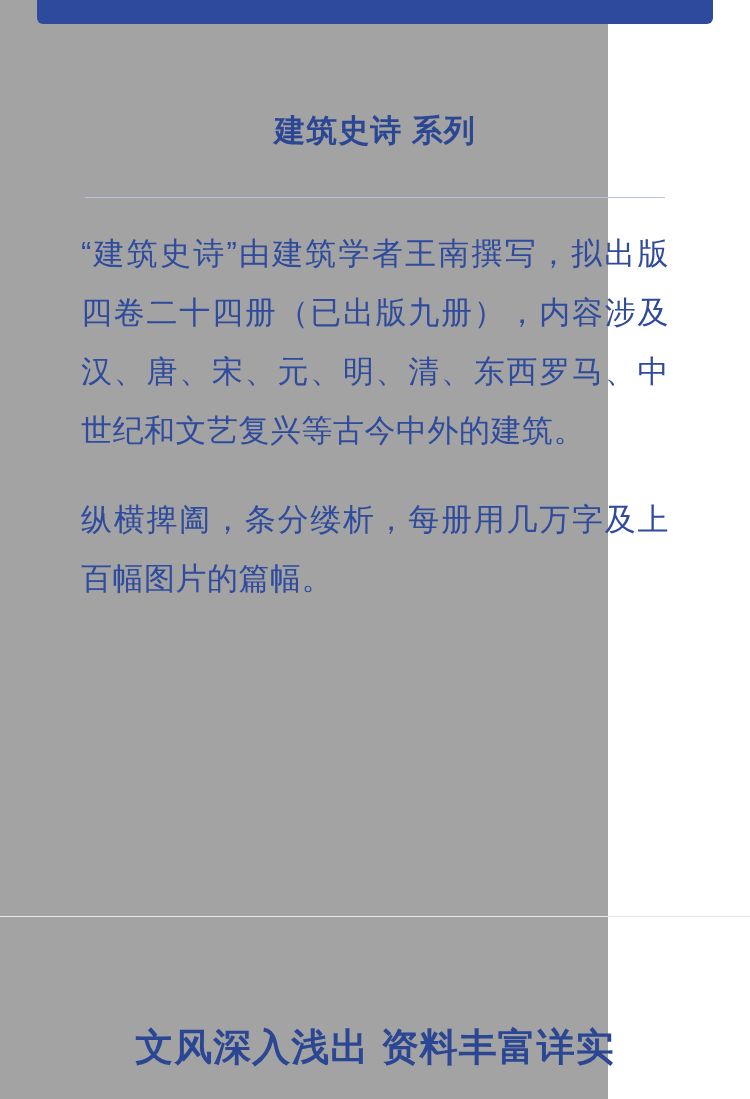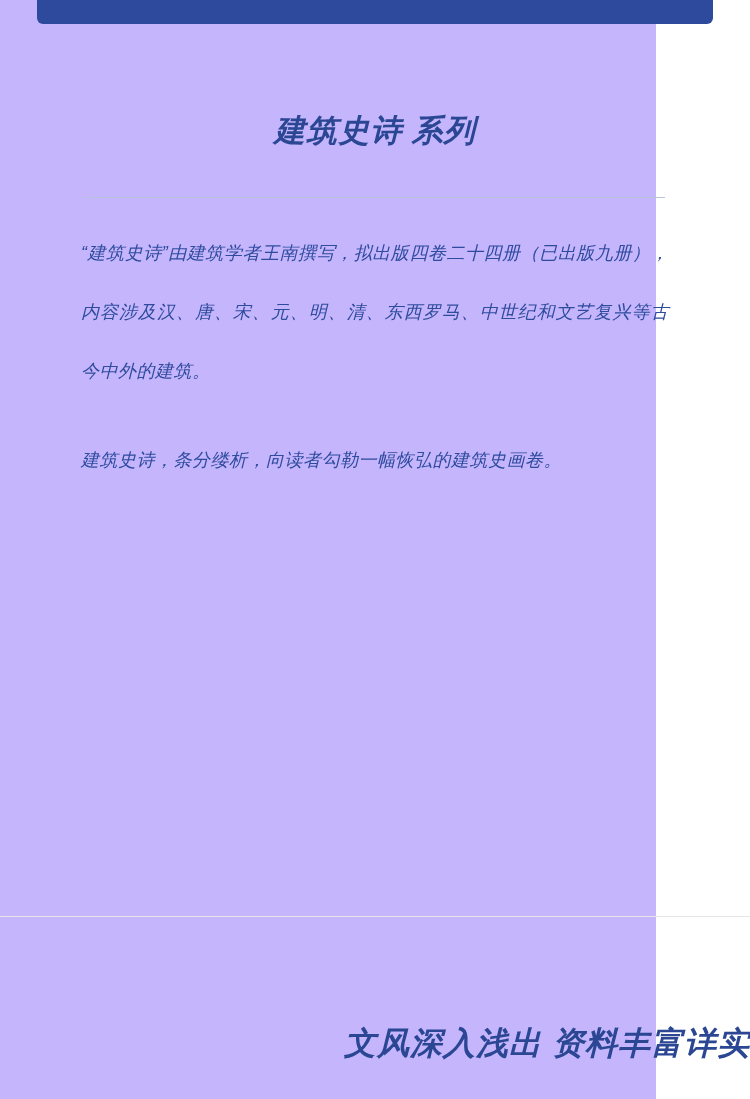--- a/index.html
+++ b/index.html
@@ -10,25 +10,24 @@
   body {
     width: 750px;
     height: 1099px;
     font-family: "Liberation Sans", "DejaVu Sans", sans-serif;
     color: #2e4a9e;
     overflow: hidden;
     position: relative;
   }
 
   .page {
-    width: 656px;
+    width: 608px;
     height: 1099px;
     position: relative;
-    background: #c4b5fd;
-    font-style: italic;
+    background: #a3a3a3;
   }
 
   
   .top-banner {
     position: absolute;
     top: -52px;
     left: 37px;
     width: 676px;
     height: 76px;
     background: #2d4a9c;
@@ -59,21 +58,21 @@
     margin: 48px auto 0 auto;
   }
 
   .body-block {
     width: 588px;
     margin: 0 auto;
     padding-top: 26px;
   }
 
   .paragraph {
-    font-size: 18px;
+    font-size: 31px;
     line-height: 59px;
     color: #2f4b9d;
     letter-spacing: 0.5px;
     text-align: justify;
     margin: 0 0 30px 0;
   }
 
   .paragraph:last-child {
     margin-bottom: 0;
   }
@@ -85,43 +84,43 @@
     width: 750px;
     height: 1px;
     background: #e6e6e6;
   }
 
   .footer-headline {
     position: absolute;
     top: 1022px;
     left: 0;
     width: 750px;
-    text-align: right;
-    font-size: 32px;
+    text-align: center;
+    font-size: 38px;
     font-weight: bold;
     color: #2b4794;
     letter-spacing: 1px;
   }
 </style>
 </head>
 <body>
 
 <div class="page">
 
   <div class="top-banner"></div>
 
   <div class="content">
 
     <div class="section-title">建筑史诗 系列</div>
 
     <div class="divider"></div>
 
     <div class="body-block">
       <p class="paragraph">“建筑史诗”由建筑学者王南撰写，拟出版四卷二十四册（已出版九册），内容涉及汉、唐、宋、元、明、清、东西罗马、中世纪和文艺复兴等古今中外的建筑。</p>
-      <p class="paragraph">建筑史诗，条分缕析，向读者勾勒一幅恢弘的建筑史画卷。</p>
+      <p class="paragraph">纵横捭阖，条分缕析，每册用几万字及上百幅图片的篇幅。</p>
     </div>
 
   </div>
 
   <div class="hr-light"></div>
 
   <div class="footer-headline">文风深入浅出 资料丰富详实</div>
 
 </div>
 

